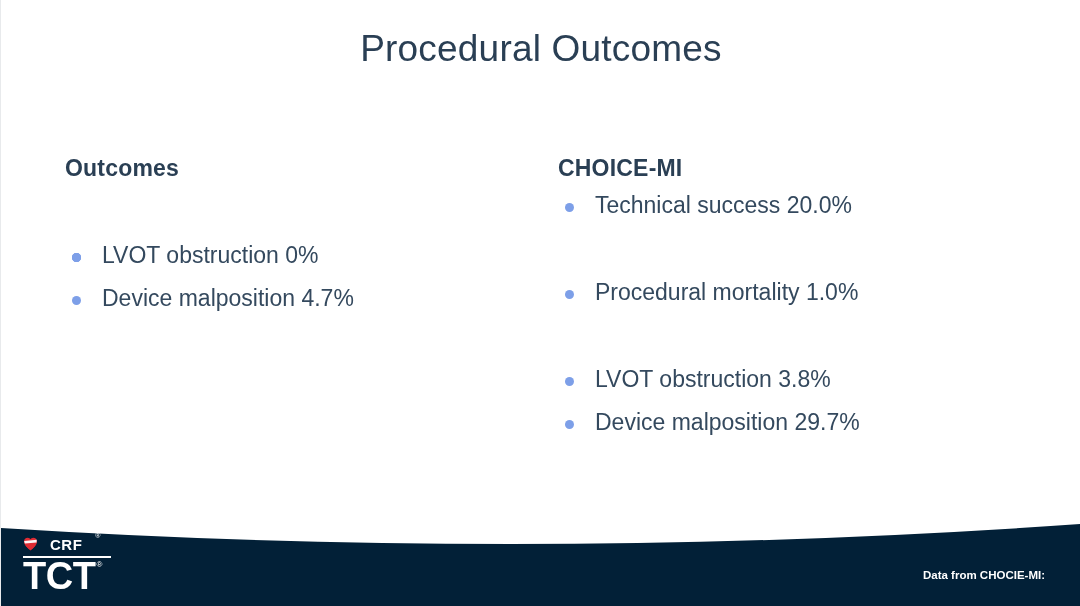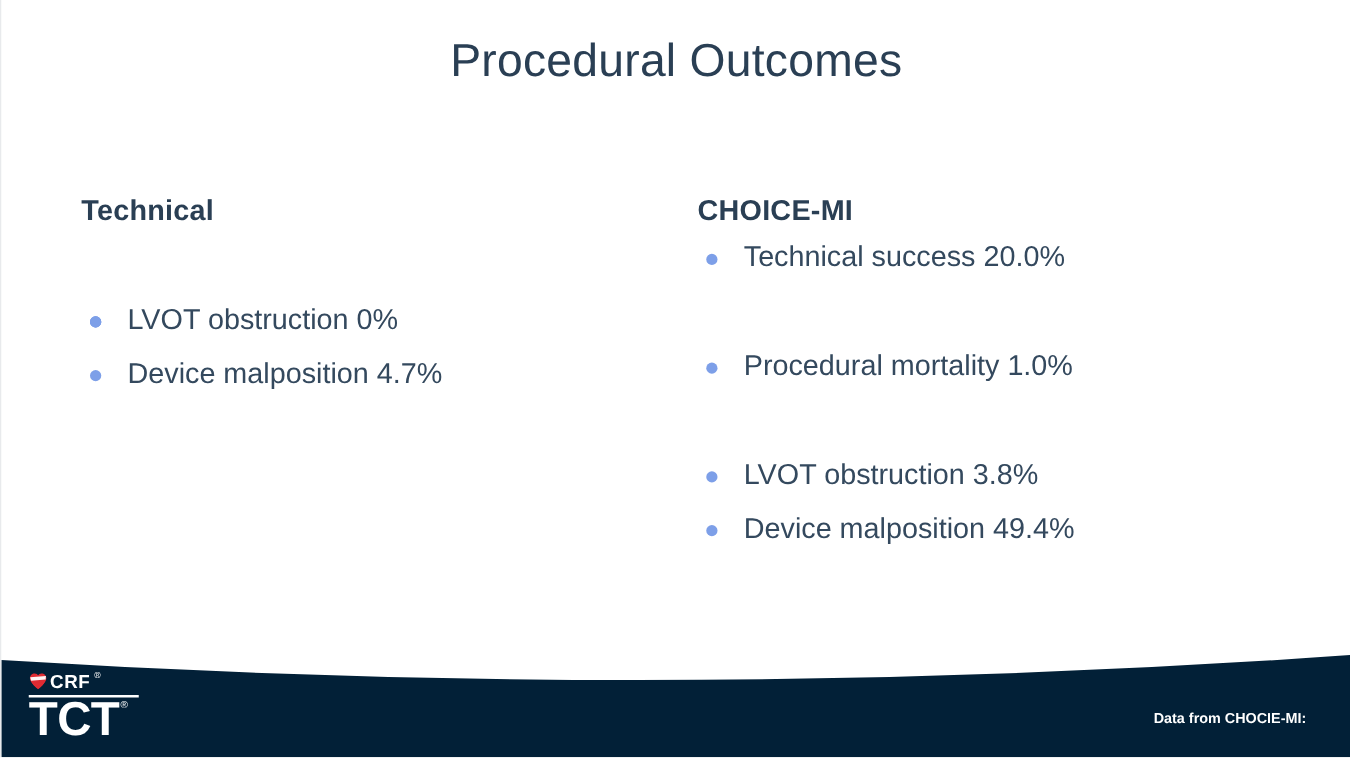--- a/index.html
+++ b/index.html
@@ -95,22 +95,21 @@
   }
 
   .logo {
     position: absolute;
     left: 22px;
     bottom: 12px;
     width: 120px;
   }
   .logo-top {
     display: flex;
-    align-items: center;
-    gap: 2px;
+    gap: 12px;
     height: 16px;
   }
   .heart-icon {
     display: block;
     width: 15px;
     height: 14px;
   }
   .logo-crf {
     color: #ffffff;
     font-size: 15px;
@@ -163,21 +162,21 @@
   }
 </style>
 </head>
 <body>
 
 <div class="slide">
 
   <div class="slide-title">Procedural Outcomes</div>
 
   <div class="column column-left">
-    <div class="column-heading">Technical</div>
+    <div class="column-heading">Outcomes</div>
     <ul class="bullet-list">
       <li class="bullet-item gap-after">
         <span class="bullet-dot"></span>
       </li>
       <li class="bullet-item gap-after">
         <span class="bullet-dot"></span>
       </li>
       <li class="bullet-item tight-after">
         <span class="bullet-dot"></span>
         <span>LVOT obstruction 0%</span>
@@ -199,21 +198,21 @@
       <li class="bullet-item gap-after">
         <span class="bullet-dot"></span>
         <span>Procedural mortality 1.0%</span>
       </li>
       <li class="bullet-item tight-after">
         <span class="bullet-dot"></span>
         <span>LVOT obstruction 3.8%</span>
       </li>
       <li class="bullet-item">
         <span class="bullet-dot"></span>
-        <span>Device malposition 49.4%</span>
+        <span>Device malposition 29.7%</span>
       </li>
     </ul>
   </div>
 
   <div class="footer">
     <svg class="footer-shape" viewBox="0 0 1080 100" preserveAspectRatio="none">
       <path d="M0,22 Q540,56 1080,18 L1080,100 L0,100 Z" fill="#022037"></path>
     </svg>
 
     <div class="logo">

